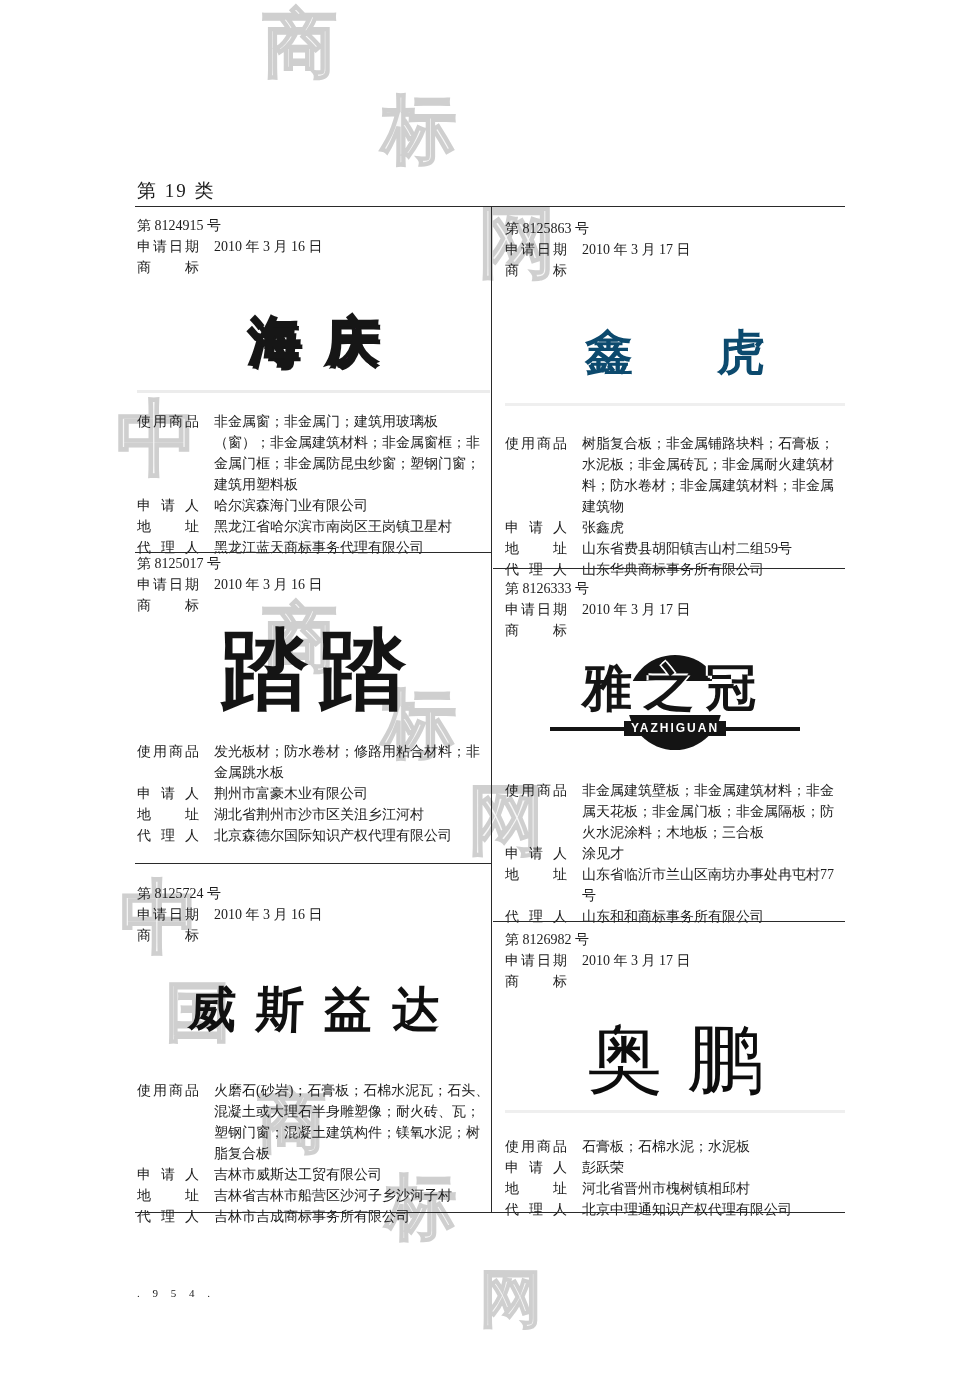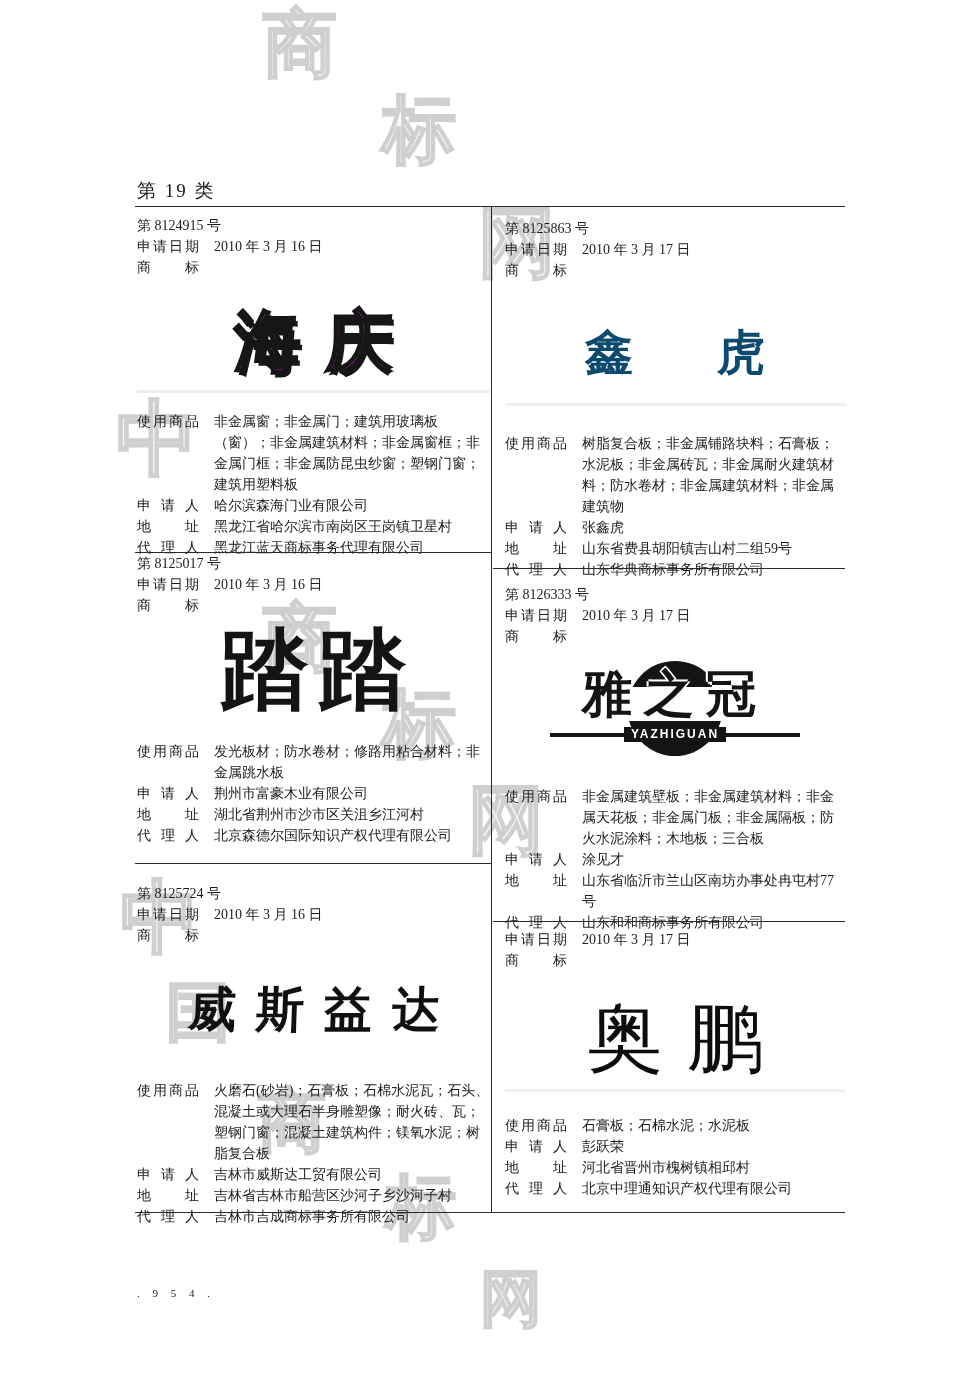--- a/index.html
+++ b/index.html
@@ -22,31 +22,31 @@
   .page-number{position:absolute;left:137px;top:1287px;font-size:11px;letter-spacing:5px;z-index:2;}
   
   .col{position:absolute;top:207px;z-index:2;}
   .col-l{left:137px;width:353px;}
   .col-r{left:505px;width:340px;}
   .entry{box-sizing:border-box;}
   .e0{height:345px;padding-top:8px;}
   .e1{height:311px;padding-top:1px;}
   .e2{height:349px;padding-top:20px;}
   .e3{height:361px;padding-top:11px;}
-  .e4{height:353px;padding-top:16px;}
+  .e4{height:353px;padding-top:10px;}
   .e5{height:291px;padding-top:8px;}
   .line,.row{font-size:14px;line-height:21px;}
   .row{display:flex;align-items:flex-start;}
   .lbl{width:62px;min-width:62px;margin-right:15px;text-align:justify;text-align-last:justify;}
   .val{flex:1;}
   
   .tm{display:flex;align-items:center;justify-content:center;white-space:nowrap;}
   .tm-0{margin-top:16px;height:96px;margin-bottom:18px;border-bottom:3px solid #ececec;}
   .tm-0 span{
-    font-family:"DejaVu Sans","Liberation Sans",sans-serif;font-weight:900;font-size:66px;
+    font-family:"DejaVu Sans","Liberation Sans",sans-serif;font-weight:900;font-size:52px;
     color:#a21caf;-webkit-text-stroke:2.5px #161616;
     text-shadow:3px 4px 0 #161616;letter-spacing:26px;transform:translateX(13px);
   }
   .tm-1{height:108px;margin-bottom:17px;}
   .tm-1 span{
     font-family:"DejaVu Sans","Liberation Sans",sans-serif;font-weight:900;font-size:88px;
     color:#141414;letter-spacing:10px;transform:translateX(5px);
   }
   .tm-2{margin-top:22px;height:84px;margin-bottom:28px;}
   .tm-2 span{
@@ -264,20 +264,21 @@
       <span class="lbl">地址</span>
       <span class="val">山东省临沂市兰山区南坊办事处冉屯村77号</span>
     </div>
     <div class="row">
       <span class="lbl">代理人</span>
       <span class="val">山东和和商标事务所有限公司</span>
     </div>
   </section>
 
   <section class="entry e5">
+    <div class="line">第 8126982 号</div>
     <div class="row">
       <span class="lbl">申请日期</span>
       <span class="val">2010 年 3 月 17 日</span>
     </div>
     <div class="row">
       <span class="lbl">商标</span>
     </div>
     <div class="tm tm-5">
       <span>奥鹏</span>
     </div>

